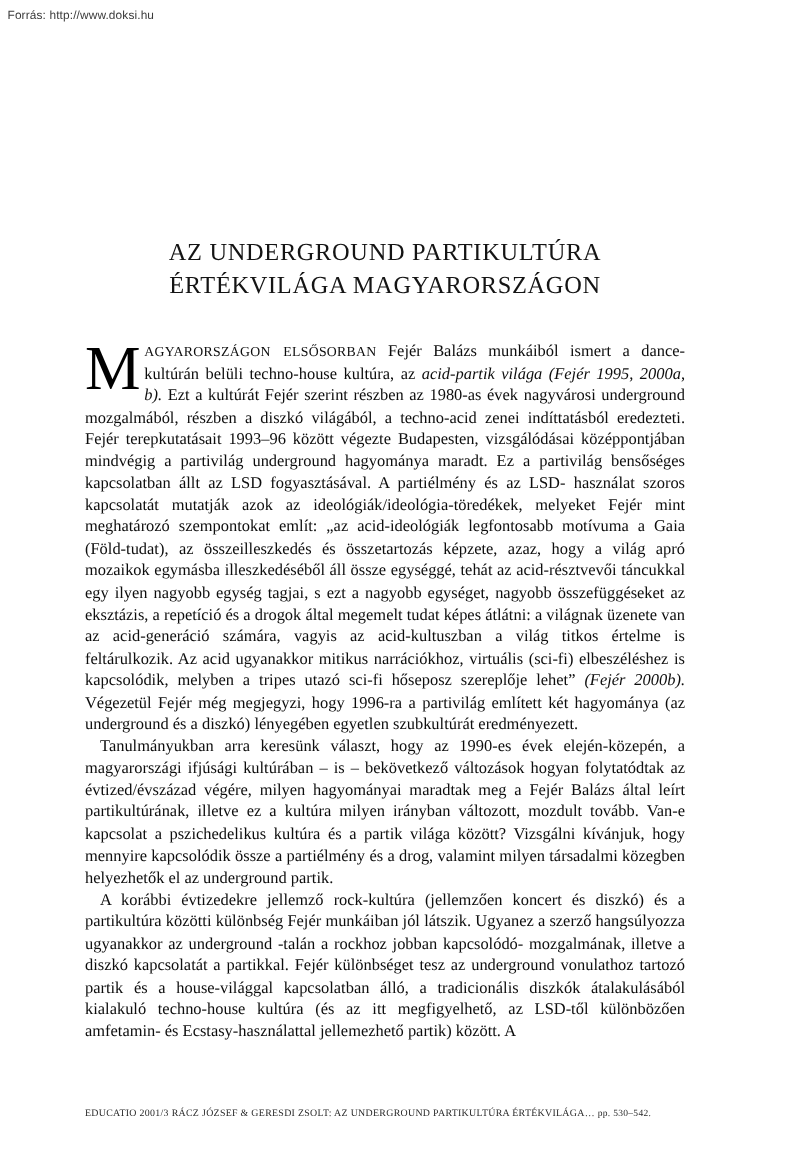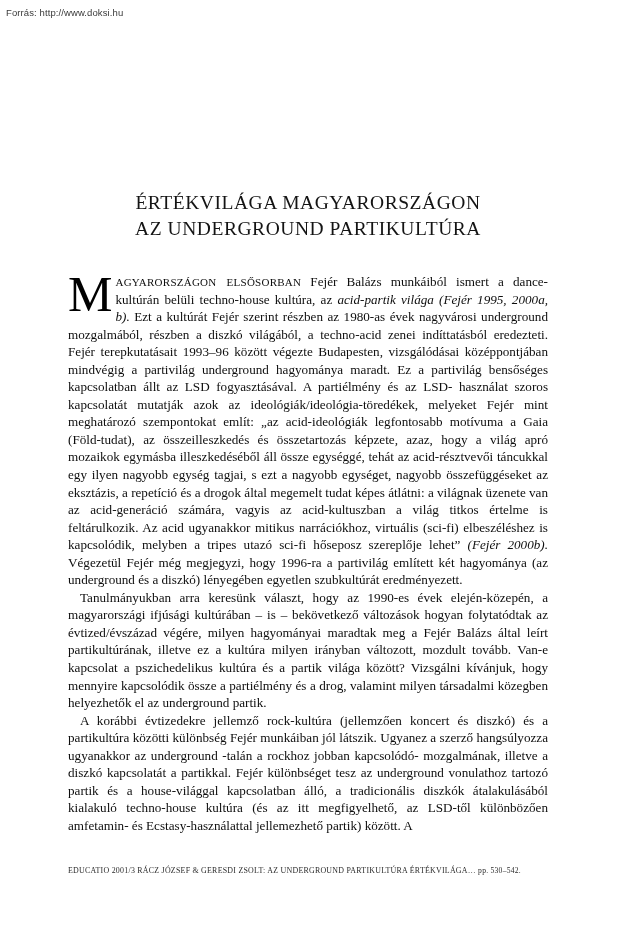--- a/index.html
+++ b/index.html
@@ -126,43 +126,43 @@
     font-variant: small-caps;
     font-size: 16px;
     letter-spacing: 0.25px;
   }
   .ital {
     font-style: italic;
   }
 
   
   .footer-note {
-    top: 866px;
+    top: 886px;
     font-size: 7.9px;
     letter-spacing: 0.25px;
     color: #2b2b2b;
     white-space: nowrap;
     font-variant: small-caps;
   }
   .footer-note .pp {
     font-variant: normal;
     font-size: 7.6px;
   }
 </style>
 </head>
 <body>
 
 <div class="page">
 
   <div class="source-banner">Forrás: http://www.doksi.hu</div>
 
 
   <div class="content-col article-title">
+    <span class="tline">AZ UNDERGROUND PARTIKULTÚRA</span>
     <span class="tline">ÉRTÉKVILÁGA MAGYARORSZÁGON</span>
-    <span class="tline">AZ UNDERGROUND PARTIKULTÚRA</span>
   </div>
 
   <div class="content-col body-text">
 
     <p class="first">
       <span class="dropcap">M</span><span class="smallcaps">agyarországon elsősorban</span><span> Fejér Balázs munkáiból ismert a dance-kultúrán belüli techno-house kultúra, az </span><span class="ital">acid-partik világa (Fejér 1995, 2000a, b).</span><span> Ezt a kultúrát Fejér szerint részben az 1980-as évek nagyvárosi underground mozgalmából, részben a diszkó világából, a techno-acid zenei indíttatásból eredezteti. Fejér terepkutatásait 1993–96 között végezte Budapesten, vizsgálódásai középpontjában mindvégig a partivilág underground hagyománya maradt. Ez a partivilág bensőséges kapcsolatban állt az LSD fogyasztásával. A partiélmény és az LSD- használat szoros kapcsolatát mutatják azok az ideológiák/ideológia-töredékek, melyeket Fejér mint meghatározó szempontokat említ: „az acid-ideológiák legfontosabb motívuma a Gaia (Föld-tudat), az összeilleszkedés és összetartozás képzete, azaz, hogy a világ apró mozaikok egymásba illeszkedéséből áll össze egységgé, tehát az acid-résztvevői táncukkal egy ilyen nagyobb egység tagjai, s ezt a nagyobb egységet, nagyobb összefüggéseket az eksztázis, a repetíció és a drogok által megemelt tudat képes átlátni: a világnak üzenete van az acid-generáció számára, vagyis az acid-kultuszban a világ titkos értelme is feltárulkozik. Az acid ugyanakkor mitikus narrációkhoz, virtuális (sci-fi) elbeszéléshez is kapcsolódik, melyben a tripes utazó sci-fi hőseposz szereplője lehet” </span><span class="ital">(Fejér 2000b).</span><span> Végezetül Fejér még megjegyzi, hogy 1996-ra a partivilág említett két hagyománya (az underground és a diszkó) lényegében egyetlen szubkultúrát eredményezett.</span>
     </p>
 
     <p>Tanulmányukban arra keresünk választ, hogy az 1990-es évek elején-közepén, a magyarországi ifjúsági kultúrában – is – bekövetkező változások hogyan folytatódtak az évtized/évszázad végére, milyen hagyományai maradtak meg a Fejér Balázs által leírt partikultúrának, illetve ez a kultúra milyen irányban változott, mozdult tovább. Van-e kapcsolat a pszichedelikus kultúra és a partik világa között? Vizsgálni kívánjuk, hogy mennyire kapcsolódik össze a partiélmény és a drog, valamint milyen társadalmi közegben helyezhetők el az underground partik.</p>
 

